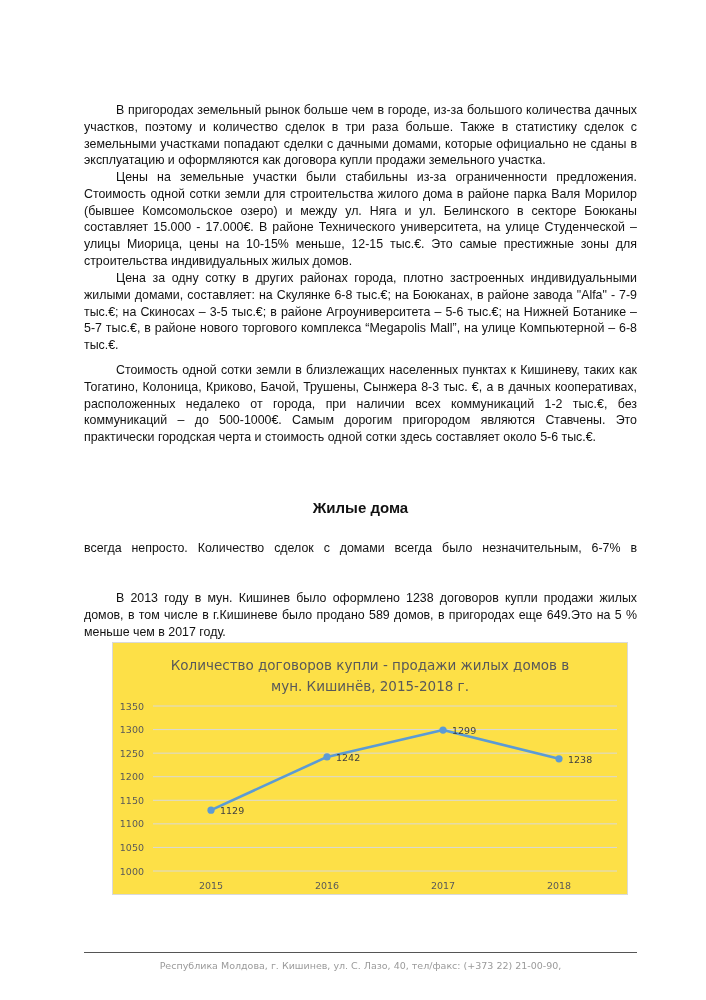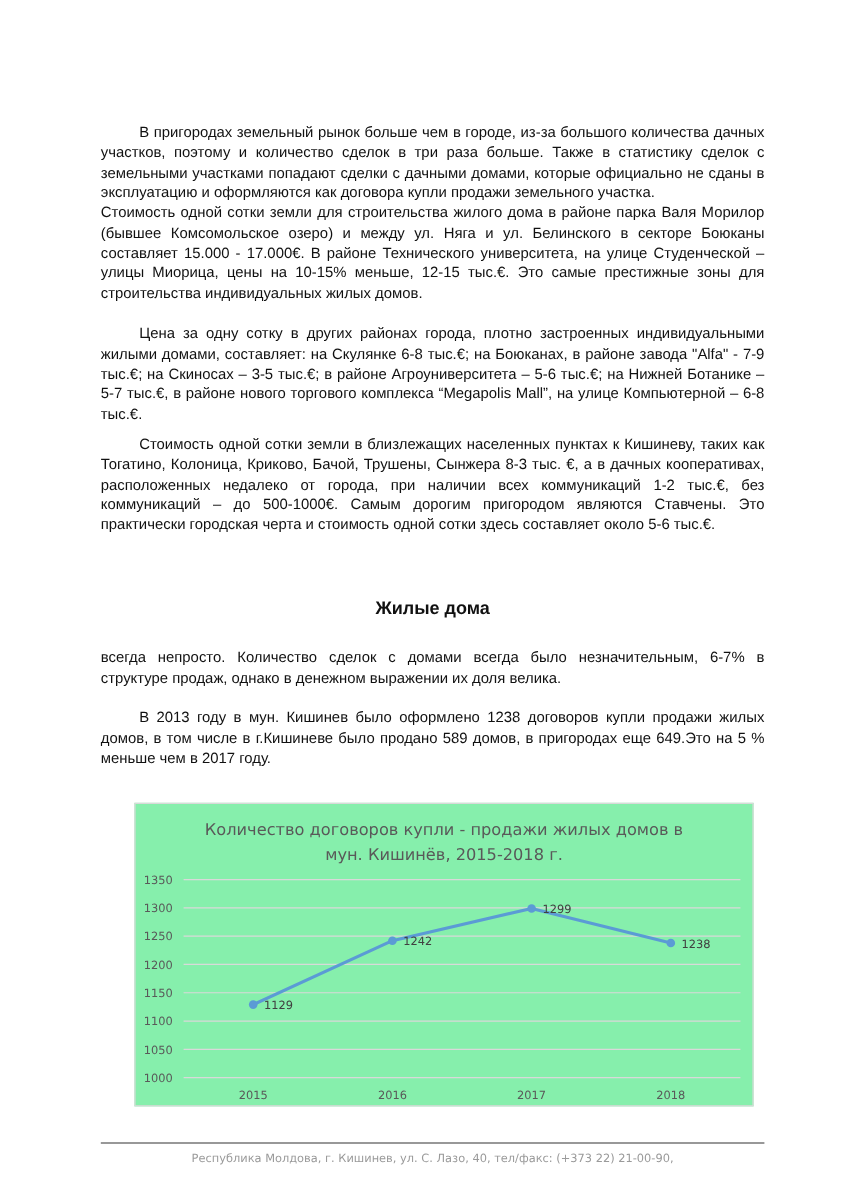--- a/index.html
+++ b/index.html
@@ -6,42 +6,43 @@
   body { width:706px; height:1000px; position:relative; overflow:hidden;
          font-family:"Liberation Sans", sans-serif; color:#111; }
   .page { position:absolute; left:0; top:0; width:705px; height:1000px; }
   .para { position:absolute; left:84px; width:553px; font-size:12.4px; line-height:16.8px;
           text-align:justify; margin:0; }
   .para .line { display:block; text-align:justify; text-align-last:justify; white-space:nowrap; }
   .para .line.last { text-align-last:left; }
   .para .line.indent { padding-left:32px; }
   .heading { position:absolute; left:84px; width:553px; top:499px; text-align:center;
              font-weight:bold; font-size:15px; margin:0; }
-  .chart { position:absolute; left:112px; top:669px; width:516px; height:253px;
-           border:1px solid #d9d9d9; box-sizing:border-box; background:#86efac; }
+  .chart { position:absolute; left:112px; top:642px; width:516px; height:253px;
+           border:1px solid #d9d9d9; box-sizing:border-box; background:#fde047; }
   .chart-title { position:absolute; left:0; top:12px; width:100%; text-align:center;
                  font-family:"DejaVu Sans", sans-serif; font-size:13.5px; line-height:21px; color:#595959; }
   .chart svg { position:absolute; left:0; top:0; }
   .footer-rule { position:absolute; left:84px; top:952px; width:553px; height:1px; background:#555; }
   .footer { position:absolute; left:84px; top:960px; width:553px; text-align:center;
             font-size:9.5px; color:#9a9a9a; font-family:"DejaVu Sans", sans-serif; }
 </style>
 </head>
 <body>
 
 <div class="page">
 
   <p class="para" style="top:102px;">
     <span class="line indent">В пригородах земельный рынок больше чем в городе, из-за большого количества дачных</span>
     <span class="line">участков, поэтому и количество сделок в три раза больше. Также в статистику сделок с</span>
     <span class="line">земельными участками попадают сделки с дачными домами, которые официально не сданы в</span>
     <span class="line last">эксплуатацию и оформляются как договора купли продажи земельного участка.</span>
   </p>
 
   <p class="para" style="top:169px;">
+    <span class="line indent">Цены на земельные участки были стабильны из-за ограниченности предложения.</span>
     <span class="line">Стоимость одной сотки земли для строительства жилого дома в районе парка Валя Морилор</span>
     <span class="line">(бывшее Комсомольское озеро) и между ул. Няга и ул. Белинского в секторе Боюканы</span>
     <span class="line">составляет 15.000 - 17.000€. В районе Технического университета, на улице Студенческой –</span>
     <span class="line">улицы Миорица, цены на 10-15% меньше, 12-15 тыс.€. Это самые престижные зоны для</span>
     <span class="line last">строительства индивидуальных жилых домов.</span>
   </p>
 
   <p class="para" style="top:270px;">
     <span class="line indent">Цена за одну сотку в других районах города, плотно застроенных индивидуальными</span>
     <span class="line">жилыми домами, составляет: на Скулянке 6-8 тыс.€; на Боюканах, в районе завода "Alfa" - 7-9</span>
@@ -55,21 +56,20 @@
     <span class="line">Тогатино, Колоница, Криково, Бачой, Трушены, Сынжера 8-3 тыс. €, а в дачных кооперативах,</span>
     <span class="line">расположенных недалеко от города, при наличии всех коммуникаций 1-2 тыс.€, без</span>
     <span class="line">коммуникаций – до 500-1000€. Самым дорогим пригородом являются Ставчены. Это</span>
     <span class="line last">практически городская черта и стоимость одной сотки здесь составляет около 5-6 тыс.€.</span>
   </p>
 
   <h2 class="heading">Жилые дома</h2>
 
   <p class="para" style="top:540px;">
     <span class="line">всегда непросто. Количество сделок с домами всегда было незначительным, 6-7% в</span>
-    <span class="line last">структуре продаж, однако в денежном выражении их доля велика.</span>
   </p>
 
   <p class="para" style="top:590px;">
     <span class="line indent">В 2013 году в мун. Кишинев было оформлено 1238 договоров купли продажи жилых</span>
     <span class="line">домов, в том числе в г.Кишиневе было продано 589 домов, в пригородах еще 649.Это на 5 %</span>
     <span class="line last">меньше чем в 2017 году.</span>
   </p>
 
   <div class="chart">
     <div class="chart-title">

